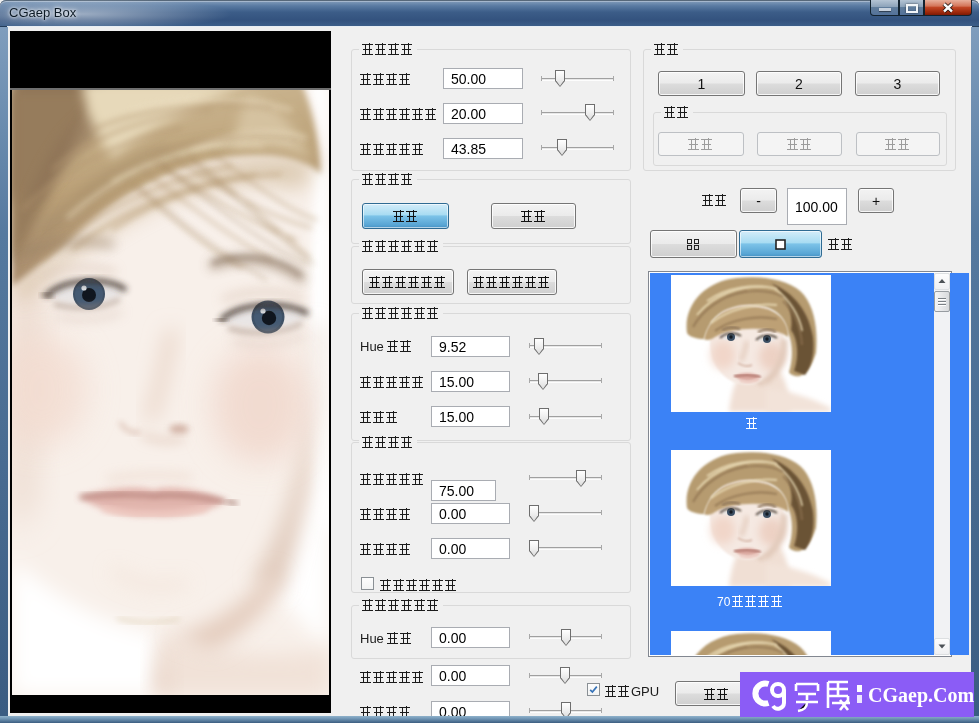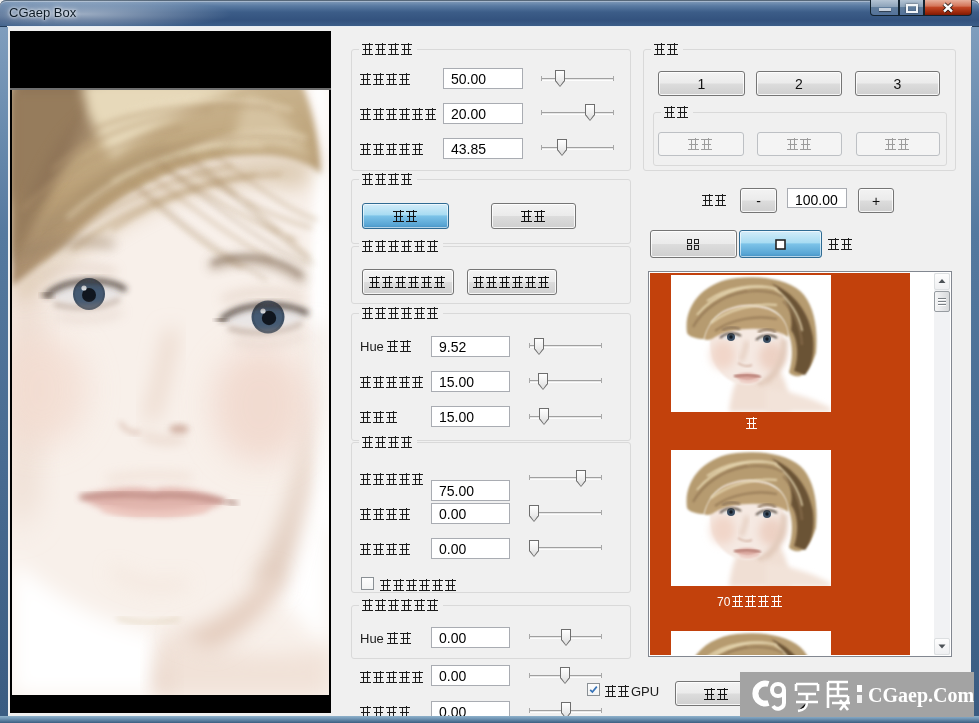--- a/index.html
+++ b/index.html
@@ -293,21 +293,21 @@
 <div class="tick" style="left:529px;top:414px"></div>
     <div class="tick" style="left:601px;top:414px"></div>
 <div class="thumb" style="left:539px;top:408px">
       <i></i>
     </div>
 
 <div class="grp" style="left:351px;top:442px;width:280px;height:151px">
       <div class="gtitle"><span class="g"></span><span class="g"></span><span class="g"></span><span class="g"></span></div>
     </div>
 <div class="lbl abs" style="left:360px;top:472px"><span class="g"></span><span class="g"></span><span class="g"></span><span class="g"></span><span class="g"></span></div>
-<div class="inp" style="left:431px;top:480px;width:79px">75.00</div>
+<div class="inp" style="left:431px;top:480px;width:65px">75.00</div>
 <div class="track" style="left:529px;top:477px;width:73px"></div>
 <div class="tick" style="left:529px;top:475px"></div>
     <div class="tick" style="left:601px;top:475px"></div>
 <div class="thumb" style="left:576px;top:470px">
       <i></i>
     </div>
 <div class="lbl abs" style="left:360px;top:507px"><span class="g"></span><span class="g"></span><span class="g"></span><span class="g"></span></div>
 <div class="inp" style="left:431px;top:503px;width:79px">0.00</div>
 <div class="track" style="left:529px;top:512px;width:73px"></div>
 <div class="tick" style="left:529px;top:510px"></div>
@@ -373,42 +373,42 @@
       <span class="g"></span>
       <span class="g"></span>
     </div>
 <div class="btn dis" style="left:856px;top:132px;width:84px;height:24px">
       <span class="g"></span>
       <span class="g"></span>
     </div>
 
 <div class="lbl abs" style="left:702px;top:193px"><span class="g"></span><span class="g"></span></div>
 <div class="btn" style="left:740px;top:188px;width:37px;height:25px">-</div>
-<div class="inp" style="left:787px;top:188px;width:60px;height:20px;padding-top:3px">100.00</div>
+<div class="inp" style="left:787px;top:188px;width:60px;height:37px;padding-top:10px">100.00</div>
 <div class="btn" style="left:858px;top:188px;width:36px;height:25px">+</div>
 
 <div class="btn" style="left:650px;top:230px;width:87px;height:28px">
       <svg width="13" height="11">
         <g fill="none" stroke="#222" stroke-width="1">
           <rect x="0.5" y="0.5" width="4" height="4"></rect>
           <rect x="7.5" y="0.5" width="4" height="4"></rect>
           <rect x="0.5" y="6.5" width="4" height="4"></rect>
           <rect x="7.5" y="6.5" width="4" height="4"></rect>
         </g>
       </svg>
     </div>
 <div class="btn blue" style="left:739px;top:230px;width:83px;height:28px">
       <svg width="11" height="11">
         <rect x="1" y="1" width="9" height="9" fill="#fff" stroke="#222" stroke-width="1.6"></rect>
       </svg>
     </div>
 <div class="lbl abs" style="left:828px;top:237px"><span class="g"></span><span class="g"></span></div>
 
 <div class="abs" style="left:648px;top:271px;width:304px;height:386px;border:1px solid #828790;background:#fff"></div>
-<div class="abs" style="left:650px;top:273px;width:260px;height:382px;background:#c2410c;overflow:hidden">
+<div class="abs" style="left:650px;top:273px;width:319px;height:382px;background:#3b82f6;overflow:hidden">
   <div class="abs" style="left:21px;top:2px;width:160px;height:137px;background:#fff">
   <svg width="160" height="137" viewBox="0 0 160 137">
   <defs>
   <filter id="tb1" x="-40%" y="-40%" width="180%" height="180%">
               <feGaussianBlur stdDeviation="1.2"></feGaussianBlur>
             </filter>
   <filter id="tb2" x="-40%" y="-40%" width="180%" height="180%">
               <feGaussianBlur stdDeviation="2.5"></feGaussianBlur>
             </filter>
   <filter id="tb4" x="-60%" y="-60%" width="220%" height="220%">
@@ -491,21 +491,21 @@
     </div>
 <div class="lbl abs" style="left:605px;top:684px"><span class="g"></span><span class="g"></span>GPU</div>
 <div class="btn" style="left:675px;top:681px;width:83px;height:25px">
       <span class="g"></span>
       <span class="g"></span>
     </div>
 </div>
 <div id="bottomstrip" class="abs" style="left:0;top:716px;width:979px;height:7px;background:linear-gradient(180deg,#8fb2cb 0,#6f94b4 40%,#3c5e80 100%)"></div>
 <div id="sidestripL" class="abs" style="left:0;top:27px;width:8px;height:689px;background:linear-gradient(180deg,#7f9dbd 0,#55799f 30%,#3a5c82 100%)"></div>
 <div id="sidestripR" class="abs" style="left:971px;top:27px;width:8px;height:689px;background:linear-gradient(180deg,#7f9dbd 0,#55799f 30%,#3a5c82 100%)"></div>
-<div id="watermark" class="abs" style="left:740px;top:672px;width:234px;height:45px;background:#a3a3a3">
+<div id="watermark" class="abs" style="left:740px;top:672px;width:234px;height:45px;background:#8b5cf6">
   <svg width="234" height="43" style="position:absolute;left:0;top:0">
     <g fill="none" stroke="#fff">
       <path d="M28.5 12 A 10 10 0 1 0 28.5 31" stroke-width="6"></path>
       <circle cx="38" cy="18" r="6" stroke-width="4"></circle>
       <path d="M44 18 L44 31 A 6 6 0 0 1 33 34" stroke-width="4"></path>
     </g>
     <g stroke="#fff" stroke-width="2.6">
       <path d="M56 12 h22 M56 12 v7 M78 12 v7 M58 22 h18 M56 30 h22 M67 22 v6 M67 30 c0 6 -3 8 -9 9"></path>
       <path d="M88 10 h20 M88 17 h20 M88 24 h20 M88 10 v26 M98 10 v14 M108 24 v8 M92 31 h18 M100 28 l8 10 M108 28 l-8 10"></path>
     </g>

